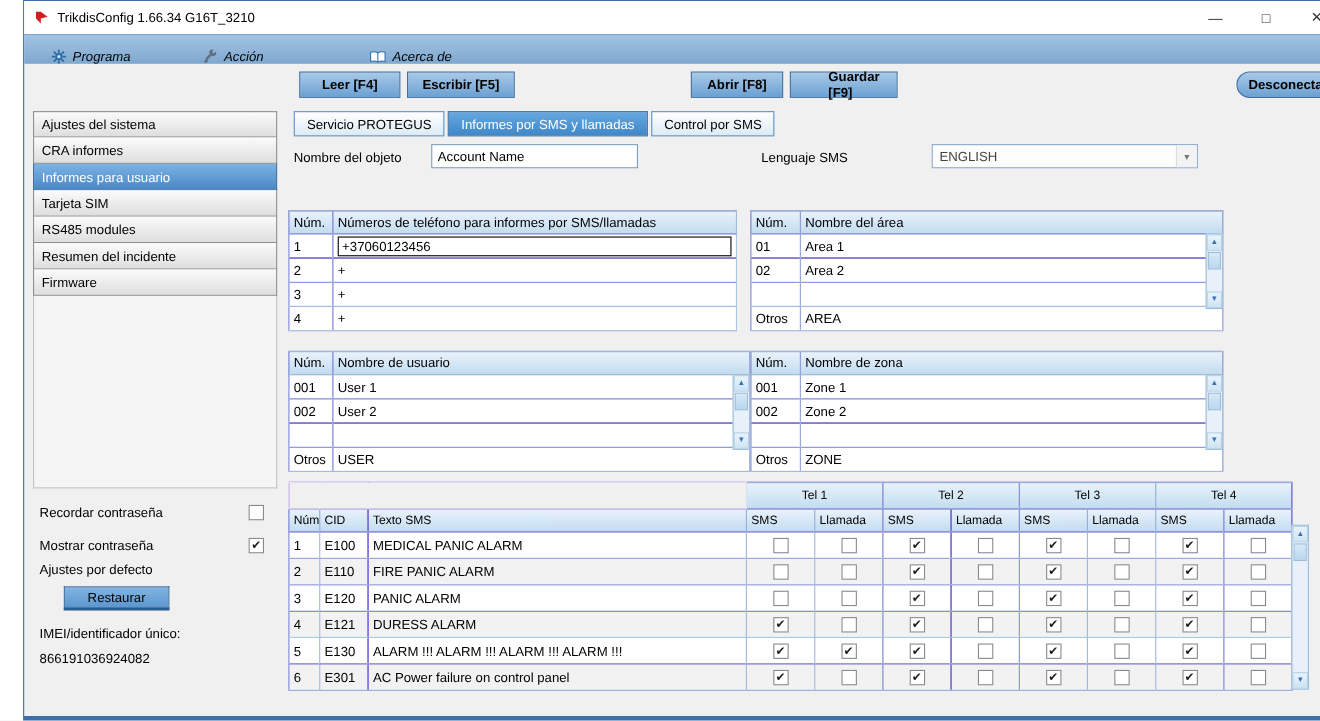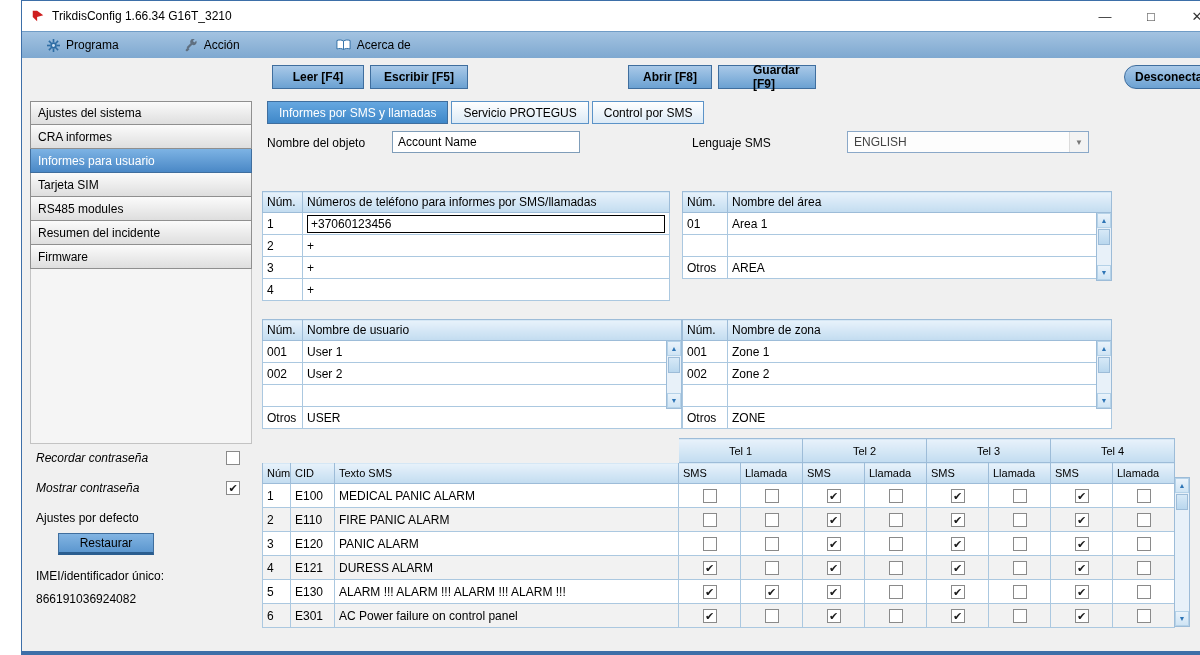--- a/index.html
+++ b/index.html
@@ -12,21 +12,21 @@
   
   .titlebar { height:30px; background:#fff; display:flex; align-items:center; padding-left:9px; }
   .titlebar .title { margin-left:7px; }
   .win-controls { margin-left:auto; display:flex; height:100%; }
   .win-btn { width:46px; height:100%; display:flex; align-items:center; justify-content:center;
              font-size:13px; color:#333; }
 
   
   .menubar { height:27px; background:linear-gradient(#a3c3e1,#7ea8d0); border-top:1px solid #6f9cc6;
              display:flex; align-items:center; }
-  .menu-item { display:flex; align-items:center; gap:6px; height:100%; padding:0 13px; }
+  .menu-item { display:flex; align-items:flex-end; gap:6px; height:100%; padding:0 13px;font-style:italic; }
   .mi-programa { margin-left:12px; }
   .mi-accion   { margin-left:40px; }
   .mi-acerca   { margin-left:70px; }
 
   
   .toolbar { position:relative; height:40px;font-weight:bold; }
   .btn { position:absolute; top:7px; height:24px; border:1px solid #3f6e9e;
          background:linear-gradient(#a9c9e8,#6ba1d2); display:flex; align-items:center;
          justify-content:center; font-size:12px; }
   .btn-read  { left:250px; width:92px; }
@@ -37,22 +37,22 @@
 
   
   .sidebar { position:absolute; left:8px; top:100px; width:222px; bottom:14px; }
   .side-item { height:24px; border:1px solid #8f8f8f; border-top-width:0;
                background:linear-gradient(#fbfbfb,#dedede); display:flex; align-items:center;
                padding-left:7px; }
   .side-item:first-child { border-top-width:1px; }
   .side-item.selected { background:linear-gradient(#7db3e4,#4a88c6); color:#fff; border-color:#3f6e9e; }
   .side-empty { height:175px; border:1px solid #c3c3c3; border-top:none; background:#f5f5f5; }
   .side-lower { position:absolute; left:0; right:0; top:350px; }
-  .side-check-row { display:flex; align-items:flex-start; justify-content:space-between;
-                    padding:0 12px 0 6px; height:22px; margin-bottom:8px;font-style:italic; }
+  .side-check-row { display:flex; align-items:flex-end; justify-content:space-between;
+                    padding:0 12px 0 6px; height:22px; margin-bottom:8px; }
   .side-label { padding-left:6px; display:block; margin-bottom:8px; }
   .restore-btn { margin:0 0 14px 28px; width:96px; height:22px;
                  background:linear-gradient(#82b4e2,#5c97cf); border:1px solid #3f6e9e;
                  border-bottom:3px solid #2a5d8f; display:flex; align-items:center; justify-content:center; }
   .imei-label { padding-left:6px; display:block; margin-bottom:9px; }
   .imei-value { padding-left:6px; display:block; }
 
   
   .main { position:absolute; left:237px; top:98px; right:8px; bottom:8px; }
   .tabs { position:absolute; left:8px; top:2px; display:flex; }
@@ -179,22 +179,22 @@
       <span class="side-label" data-name="defaults-label">Ajustes por defecto</span>
       <div class="restore-btn" data-name="restore-button">Restaurar</div>
       <span class="imei-label" data-name="imei-label">IMEI/identificador único:</span>
       <span class="imei-value" data-name="imei-value">866191036924082</span>
     </div>
   </div>
 
   <div class="main" data-name="main-panel">
 
     <div class="tabs" data-name="tab-bar">
+      <div class="tab" data-name="tab-servicio-protegus">Servicio PROTEGUS</div>
       <div class="tab active" data-name="tab-informes-por-sms-y-llamadas">Informes por SMS y llamadas</div>
-      <div class="tab" data-name="tab-servicio-protegus">Servicio PROTEGUS</div>
       <div class="tab" data-name="tab-control-por-sms">Control por SMS</div>
     </div>
 
     <span class="form-label-object" data-name="object-name-label">Nombre del objeto</span>
     <div class="input-object" data-name="object-name-input">Account Name</div>
     <span class="form-label-lang" data-name="sms-language-label">Lenguaje SMS</span>
     <div class="select-lang" data-name="sms-language-select">
       <span data-name="sms-language-value">ENGLISH</span>
       <span class="select-arrow" data-name="chevron-down-icon">▼</span>
     </div>
@@ -243,20 +243,24 @@
         <thead>
           <tr>
             <th data-name="areas-col-num">Núm.</th>
             <th data-name="areas-col-title">Nombre del área</th>
           </tr>
         </thead>
         <tbody data-name="areas-table-body">
             <tr data-name="table-row">
               <td class="num" data-name="row-num-cell">01</td>
               <td data-name="row-value-cell">Area 1</td>
+            </tr>
+            <tr data-name="table-row">
+              <td class="num" data-name="row-num-cell">02</td>
+              <td data-name="row-value-cell">Area 2</td>
             </tr>
             <tr data-name="table-row">
               <td class="num" data-name="row-num-cell"></td>
               <td data-name="row-value-cell"></td>
             </tr>
           </tbody>
         <tbody>
           <tr>
             <td class="num" data-name="areas-other-label">Otros</td>
             <td data-name="areas-other-value">AREA</td>

